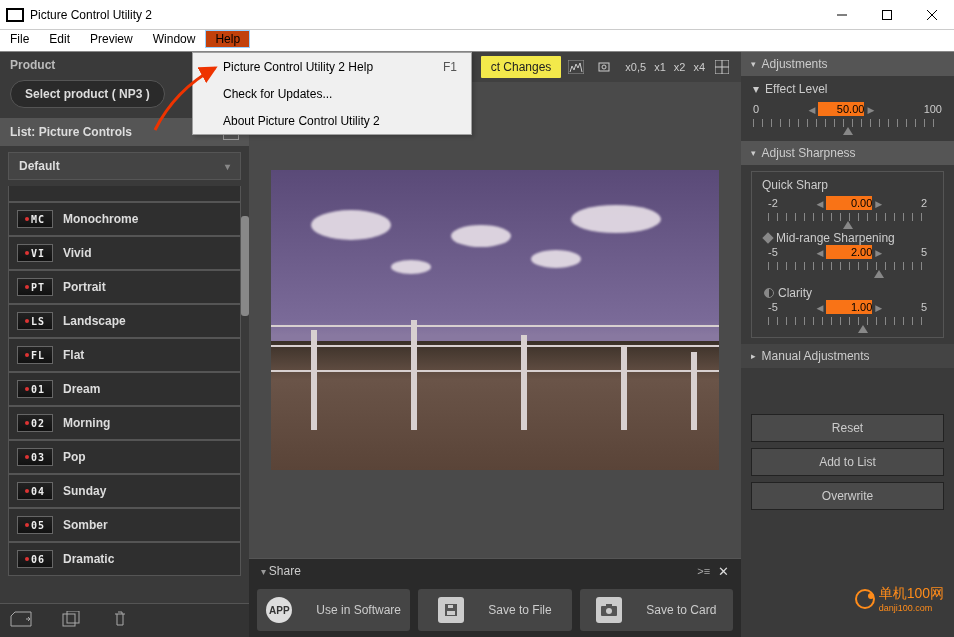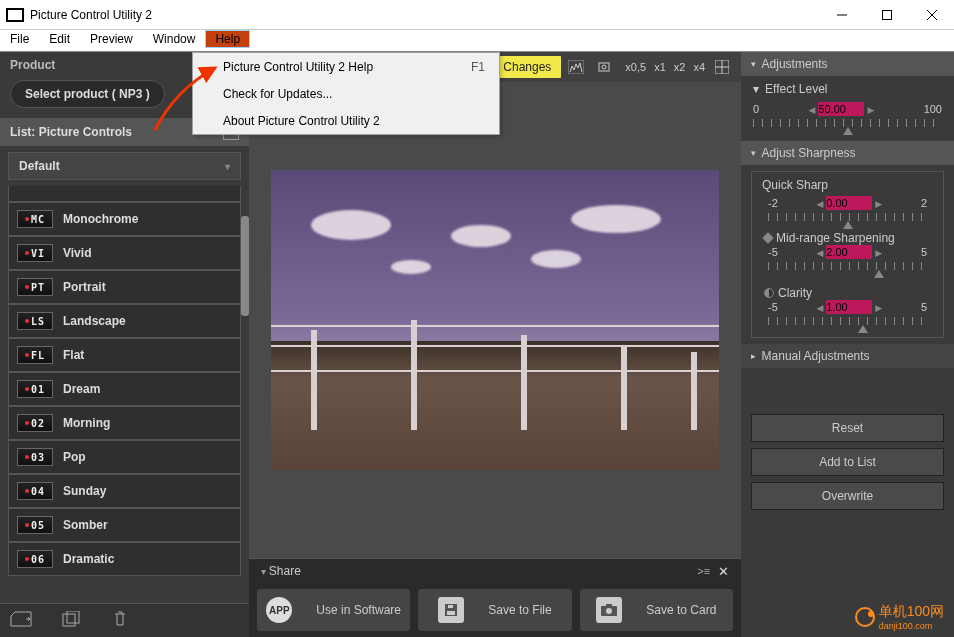--- a/index.html
+++ b/index.html
@@ -12,21 +12,21 @@
 .titlebar .title { font-size: 12px; color: #000; flex: 1; }
 .win-controls { display: flex; }
 .win-btn { width: 45px; height: 30px; display: flex; align-items: center; justify-content: center; font-size: 12px; }
 
 
 .menubar { height: 22px; background: #fff; display: flex; align-items: flex-start; border-bottom: 1px solid #888; font-size: 12px; }
 .menubar .menu-item { padding: 2px 10px; cursor: default; }
 .menubar .menu-item.active { background: #c2410c; border: 1px solid #99d1ff; padding: 1px 9px; }
 
 
-.help-menu { position: absolute; left: 192px; top: 52px; width: 308px; background: #f0f0f0; border: 1px solid #a0a0a0; box-shadow: 2px 2px 4px rgba(0,0,0,0.2); z-index: 100; }
+.help-menu { position: absolute; left: 192px; top: 52px; width: 280px; background: #f0f0f0; border: 1px solid #a0a0a0; box-shadow: 2px 2px 4px rgba(0,0,0,0.2); z-index: 100; }
 .help-menu .hm-item { height: 27px; display: flex; align-items: center; padding: 0 14px 0 30px; font-size: 12px; }
 .help-menu .hm-shortcut { margin-left: auto; color: #555; }
 
 
 .red-arrow { position: absolute; left: 145px; top: 60px; z-index: 101; pointer-events: none; }
 
 
 .main { display: flex; height: calc(100% - 52px); }
 .left-panel { width: 249px; background: #3a3a3a; display: flex; flex-direction: column; font-weight: bold; }
 .center-panel { flex: 1; background: #2a2a2a; display: flex; flex-direction: column; position: relative; }
@@ -65,34 +65,34 @@
 .share-buttons { display: flex; gap: 8px; padding: 6px 8px; }
 .share-btn { flex: 1; height: 42px; background: #454545; border-radius: 3px; display: flex; align-items: center; justify-content: center; gap: 24px; color: #ccc; font-size: 12px; }
 .share-btn .sb-icon { width: 26px; height: 26px; background: #ddd; border-radius: 50%; display: flex; align-items: center; justify-content: center; color: #333; font-size: 10px; font-weight: bold; }
 
 
 .section-header { background: #555; padding: 5px 10px; display: flex; align-items: center; gap: 6px; font-size: 12px; margin-top: 0; }
 .section-header .tri { font-size: 9px; }
 .sub-header { padding: 6px 12px; font-size: 12px; display: flex; align-items: center; gap: 6px; }
 .slider-row { padding: 0 12px 4px; }
 .slider-labels { display: flex; justify-content: space-between; font-size: 11px; align-items: center; }
-.slider-val { background: #be185d; color: #000; width: 46px; text-align: left; font-size: 11px; padding: 1px 0; display: inline-block; }
+.slider-val { background: #f97316; color: #000; width: 46px; text-align: right; font-size: 11px; padding: 1px 0; display: inline-block; }
 .slider-arrow { color: #888; font-size: 9px; padding: 0 3px; }
 .slider-track { height: 10px; margin-top: 3px; position: relative; }
 .slider-ticks { width: 100%; height: 8px; background-image: repeating-linear-gradient(90deg, #888 0 1px, transparent 1px 9px); }
 .slider-thumb { position: absolute; top: 8px; left: 50%; transform: translateX(-50%); width: 0; height: 0; border-left: 5px solid transparent; border-right: 5px solid transparent; border-bottom: 8px solid #888; }
 .quick-sharp-box { margin: 6px 10px; border: 1px solid #555; padding: 6px 4px 4px; }
 .sub-slider { margin: 4px 0 10px; }
 .sub-slider-header { display: flex; align-items: center; gap: 4px; padding: 0 8px; font-size: 12px; }
 .diamond { width: 8px; height: 8px; background: #888; transform: rotate(45deg); }
 .circle-half { width: 10px; height: 10px; border-radius: 50%; background: linear-gradient(90deg, #888 50%, #333 50%); border: 1px solid #888; }
 .action-btn { margin: 6px 10px; background: #4a4a4a; border: 1px solid #222; color: #ccc; text-align: center; padding: 6px 0; font-size: 12px; }
 
 
-.watermark { position: absolute; right: 10px; bottom: 6px; font-size: 14px; color: #ff8c1a; z-index: 50; display: flex; align-items: center; gap: 4px; }
+.watermark { position: absolute; right: 10px; bottom: 24px; font-size: 14px; color: #ff8c1a; z-index: 50; display: flex; align-items: center; gap: 4px; }
 .watermark .logo { width: 20px; height: 20px; border: 2px solid #ff8c1a; border-radius: 50%; position: relative; }
 .watermark .logo::after { content: ""; position: absolute; width: 6px; height: 6px; border-radius: 50%; background: #ff8c1a; right: -1px; top: 2px; }
 .watermark .sub { font-size: 9px; display: block; color: #ff8c1a; }
 </style>
 </head>
 <body>
 
 <div class="titlebar">
   <div class="app-icon"></div>
   <div class="title">Picture Control Utility 2</div>

